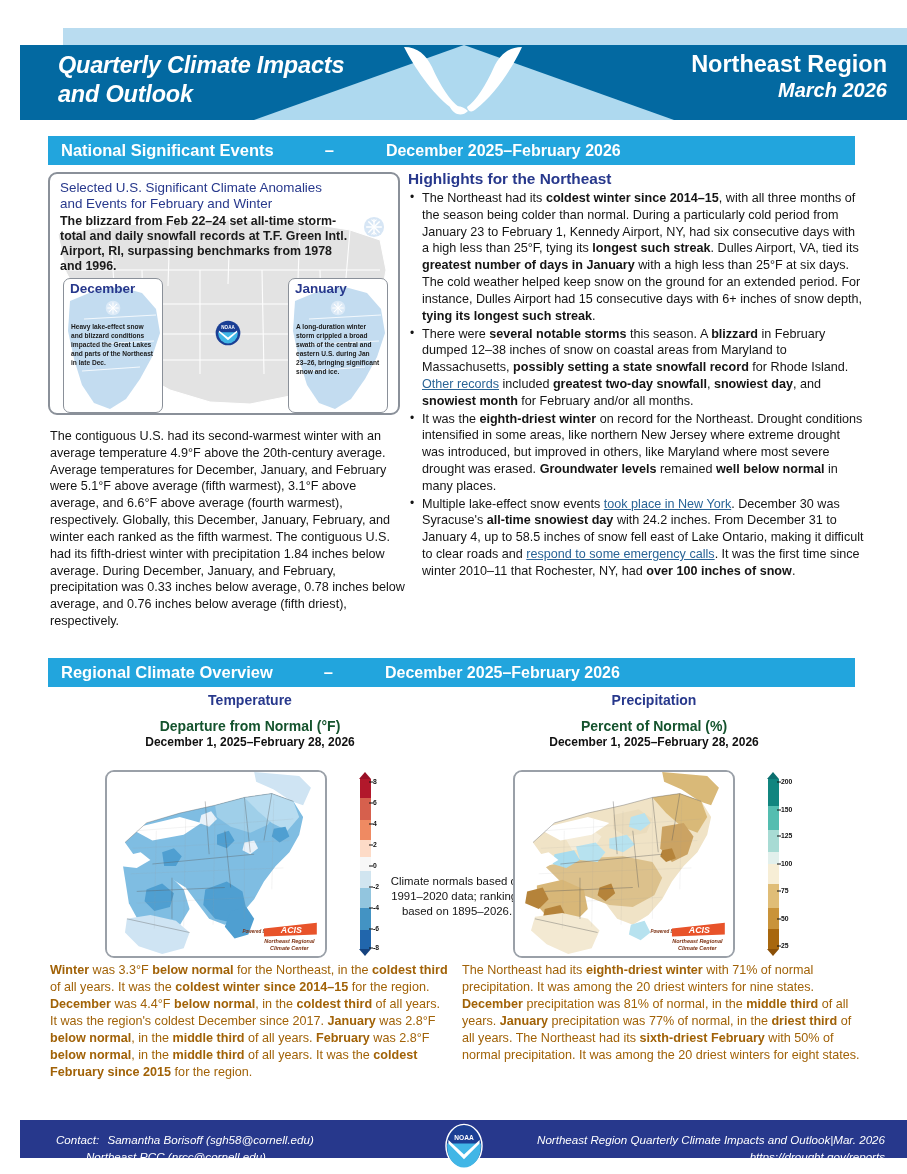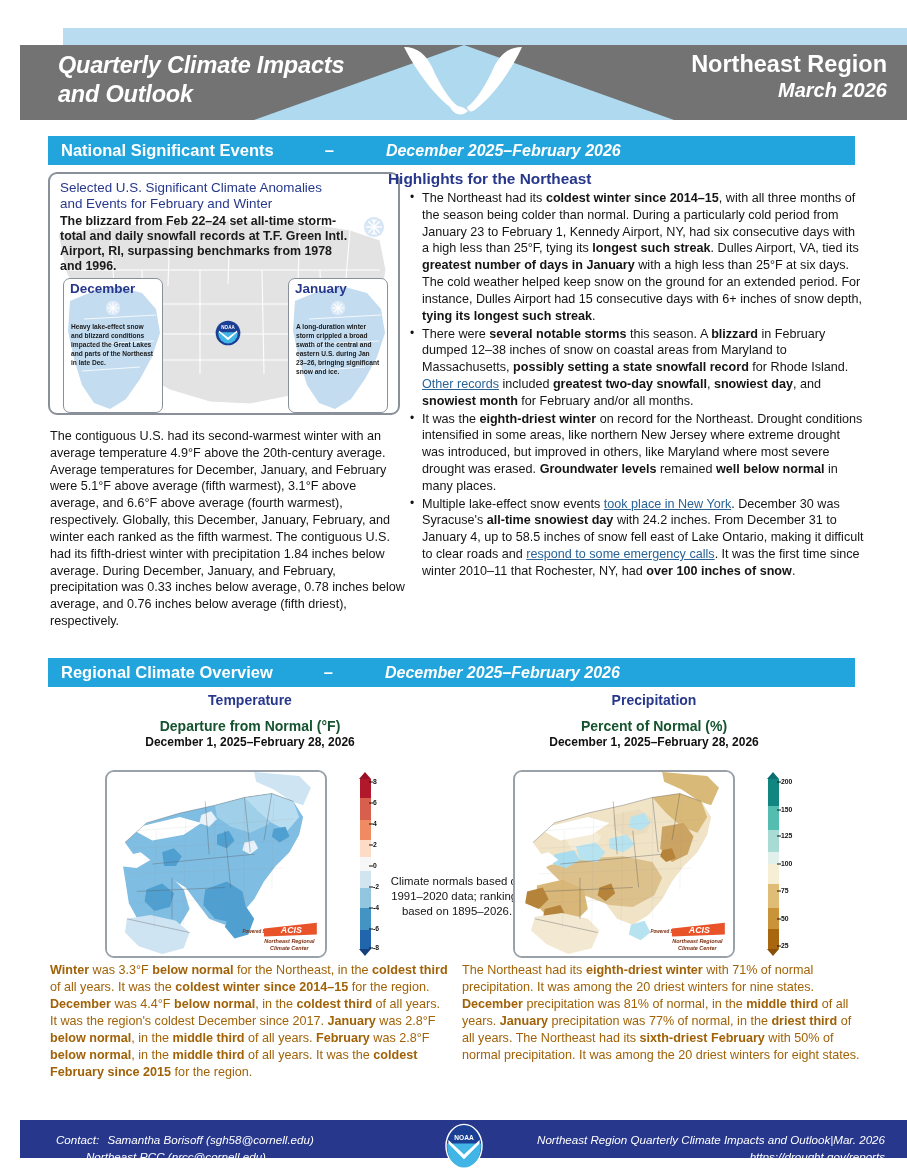--- a/index.html
+++ b/index.html
@@ -12,21 +12,21 @@
   .page { position: relative; width: 907px; height: 1174px; background: #fff; }
 
   
   .hdr-wrap { position: relative; width: 907px; height: 140px; }
   .hdr-lightband {
     position: absolute; left: 63px; top: 28px; width: 844px; height: 17px;
     background: #b9dcf0;
   }
   .hdr-main {
     position: absolute; left: 20px; top: 45px; width: 887px; height: 75px;
-    background: #737373; overflow: hidden;
+    background: #0369a1; overflow: hidden;
   }
   .hdr-mountain {
     position: absolute; left: 50%; top: 0; transform: translateX(-50%);
     width: 420px; height: 75px;
   }
   .hdr-title {
     position: absolute; left: 38px; top: 6px;
     color: #ffffff; font-size: 23.5px; font-weight: bold; font-style: italic;
     line-height: 1.25; letter-spacing: -0.2px;
   }
@@ -39,21 +39,21 @@
     color: #ffffff; font-size: 20px; font-weight: bold; font-style: italic;
   }
 
   
   .secbar {
     position: absolute; left: 48px; width: 807px; height: 29px;
     background: #22a5dd; color: #ffffff;
     display: flex; align-items: center; padding-left: 13px;
     font-size: 16.5px; font-weight: bold; gap: 47px;
   }
-  .secbar .em { font-weight: bold; font-style: italic; margin-left: 3px; font-size: 16px; }
+  .secbar .em { font-weight: bold; margin-left: 3px; font-size: 16px; }
   .secbar .dash { margin: 0 2px 0 4px; font-weight: bold; }
 
   
   .events-box {
     position: absolute; left: 48px; top: 172px; width: 352px; height: 243px;
     border: 2px solid #8a9099; border-radius: 9px;
     background: #ffffff; overflow: hidden;
   }
   .events-usmap { position: absolute; left: 0; top: 0; width: 352px; height: 243px; }
   .events-title {
@@ -85,21 +85,21 @@
   }
   .noaa-mid { position: absolute; left: 165px; top: 146px; z-index: 4; }
 
   .left-para {
     position: absolute; left: 50px; top: 428px; width: 355px;
     font-size: 12.6px; color: #141414; line-height: 1.335; text-align: left;
   }
 
   
   .hl-title {
-    position: absolute; left: 388px; top: 170px;
+    position: absolute; left: 408px; top: 170px;
     color: #27388c; font-size: 15.4px; font-weight: bold;
   }
   .hl-list { position: absolute; left: 408px; top: 190px; width: 457px; }
   .hl-item {
     position: relative; padding-left: 14px; margin-bottom: 1px;
     font-size: 12.6px; line-height: 1.335; color: #141414; text-align: left;
   }
   .hl-item::before {
     content: "\2022"; position: absolute; left: 2px; top: -1px;
     font-size: 12px; color: #141414;

